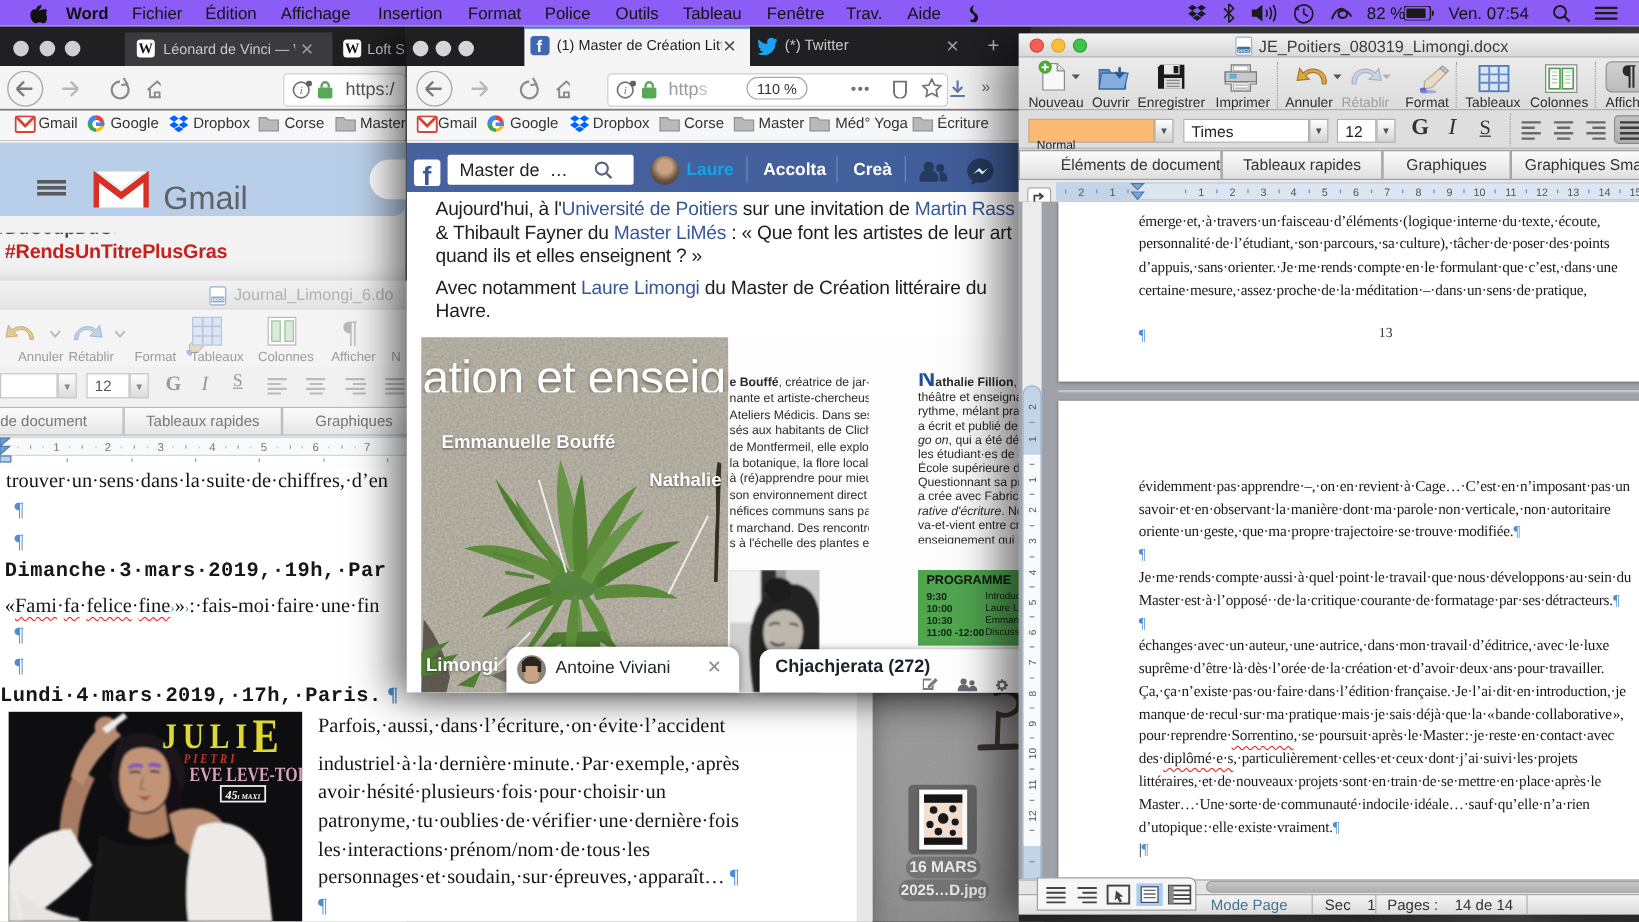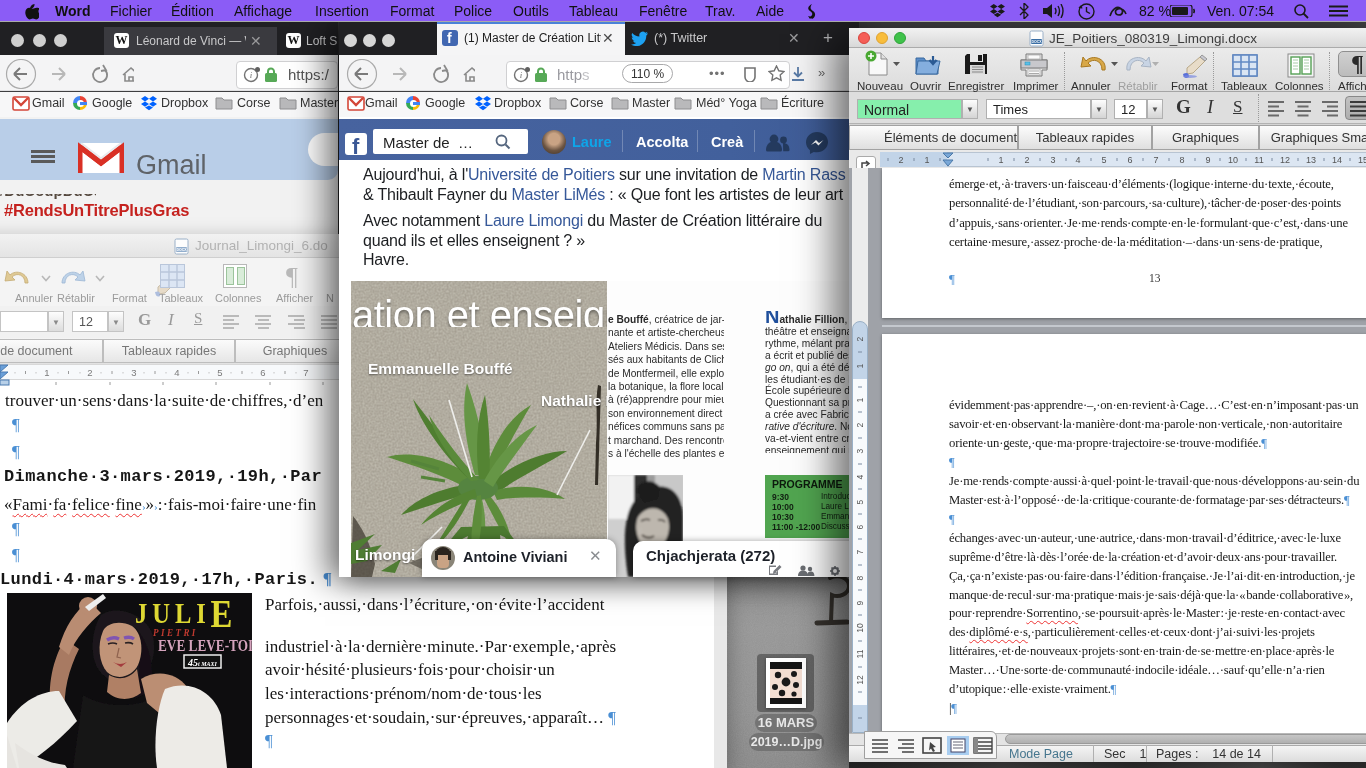--- a/index.html
+++ b/index.html
@@ -36,21 +36,21 @@
   <circle cx="8" cy="6" r="3.2" fill="#1a1a1a"></circle>
       <circle cx="24" cy="5" r="3" fill="#1a1a1a"></circle>
   <circle cx="16" cy="13" r="4.4" fill="#1a1a1a"></circle>
       <circle cx="5" cy="18" r="3" fill="#1a1a1a"></circle>
   <circle cx="26" cy="16" r="3" fill="#1a1a1a"></circle>
       <circle cx="12" cy="24" r="3.2" fill="#1a1a1a"></circle>
   <circle cx="24" cy="25" r="2.6" fill="#1a1a1a"></circle>
  </svg>
 </div>
 <div class="abs" style="left:755px;top:714px;width:62px;height:18px;background:rgba(110,110,110,.85);border-radius:9px;color:#e8e8e8;font-size:13px;font-weight:bold;text-align:center;line-height:18px;white-space:nowrap">16 MARS</div>
-<div class="abs" style="left:749px;top:733px;width:75px;height:18px;background:rgba(110,110,110,.85);border-radius:9px;color:#e8e8e8;font-size:12.5px;font-weight:bold;text-align:center;line-height:18px;white-space:nowrap">2019…D.jpg</div>
+<div class="abs" style="left:749px;top:733px;width:75px;height:18px;background:rgba(110,110,110,.85);border-radius:9px;color:#e8e8e8;font-size:12.5px;font-weight:bold;text-align:center;line-height:18px;white-space:nowrap">2025…D.jpg</div>
 
 <div class="abs" id="ffL" style="left:-10px;top:22px;width:348px;height:746px;box-shadow:12px 0 30px rgba(0,0,0,.5)">
  <div class="abs" style="left:0;top:0;width:348px;height:33px;background:#202023"></div>
  <div class="abs" style="left:21px;top:12px;width:13px;height:13px;border-radius:50%;background:#cfcfcf"></div>
  <div class="abs" style="left:43px;top:12px;width:13px;height:13px;border-radius:50%;background:#cfcfcf"></div>
  <div class="abs" style="left:64px;top:12px;width:13px;height:13px;border-radius:50%;background:#cfcfcf"></div>
  <div class="abs" style="left:114px;top:5px;width:173px;height:28px;background:#3a3a3f"></div>
  <div class="abs" style="left:124px;top:11px;width:15px;height:15px;background:#fff;border-radius:3px;color:#111;font-family:'Liberation Serif';font-weight:bold;font-size:12px;text-align:center;line-height:15px">W</div>
  <div class="abs" style="left:146px;top:12px;width:110px;height:15px;color:#c8c8ca;font-size:12px;white-space:nowrap;overflow:hidden">Léonard de Vinci — W</div>
  <div class="abs" style="left:260px;top:11px;color:#9a9a9c;font-size:14px">✕</div>
@@ -240,22 +240,23 @@
     <text x="22" y="13" fill="#c03a30" font-size="11" font-weight="bold" font-style="italic" letter-spacing="3">PIETRI</text>
    </g>
    <g transform="translate(151,58) scale(.78,1)">
     <text x="0" y="0" fill="#d4a3bc" font-size="17" font-weight="bold">EVE LEVE-TOI</text>
    </g>
    <rect x="177" y="62" width="37" height="13" fill="#111" stroke="#eee" stroke-width="1.5"></rect>
    <text x="181" y="72.5" fill="#fff" font-size="10" font-weight="bold" font-style="italic">45<tspan font-size="6">t MAXI</tspan></text>
   </svg>
   <div class="abs" style="left:265px;top:208px;width:381px;line-height:19.5px">
    <div class="jline">Parfois,·aussi,·dans·l’écriture,·on·évite·l’accident</div>
-   <div class="jline" style="margin-top:22px">industriel·à·la·dernière·minute.·Par·exemple,·après</div>
+   <div class="jline" style="margin-top:12px">industriel·à·la·dernière·minute.·Par·exemple,·après</div>
    <div class="jline" style="margin-top:4.2px">avoir·hésité·plusieurs·fois·pour·choisir·un</div>
+   <div class="jline" style="margin-top:4.2px">patronyme,·tu·oublies·de·vérifier·une·dernière·fois</div>
    <div class="jline" style="margin-top:4.2px">les·interactions·prénom/nom·de·tous·les</div>
    <div style="margin-top:4.2px;white-space:nowrap">personnages·et·soudain,·sur·épreuves,·apparaît…<span class="pil">&nbsp;¶</span></div>
    <div class="pil" style="margin-top:4px">¶</div>
   </div>
  </div>
 </div>
 
 <div class="abs" id="ffM" style="left:339px;top:22px;width:520px;height:555px;box-shadow:-14px 4px 30px rgba(0,0,0,.5),10px 5px 22px rgba(0,0,0,.32)">
  <div class="abs" style="left:0;top:0;width:520px;height:33px;background:#202023"></div>
  <div class="abs" style="left:5px;top:12px;width:13px;height:13px;border-radius:50%;background:#d6d6d6"></div>
@@ -364,22 +365,22 @@
         </g>
       </svg>
  <svg class="abs" style="left:466px;top:109px" width="24" height="24" viewBox="0 0 24 24">
         <path d="M12,1 C5.9,1 1,5.6 1,11.3 c0,3.2 1.5,6 3.9,7.9 L5,23 l3.8,-2.1 c1,.3 2.1,.4 3.2,.4 6.1,0 11,-4.6 11,-10.3 S18.1,1 12,1" fill="#243a5e"></path>
         <path d="M6,14 l5,-5 3,3 4.5,-3 -5,5.5 -3,-3 Z" fill="#fff"></path>
       </svg>
  
  <div class="abs" style="left:24px;top:143px;font-size:16px;letter-spacing:-.2px;color:#1c1e21;line-height:19.6px;white-space:nowrap">
   <div>Aujourd'hui, à l'<span style="color:#365899">Université de Poitiers</span> sur une invitation de <span style="color:#365899">Martin Rass</span></div>
   <div>&amp; Thibault Fayner du <span style="color:#365899">Master LiMés</span> : «&nbsp;Que font les artistes de leur art</div>
+  <div>quand ils et elles enseignent ?&nbsp;»</div>
   <div style="margin-top:7px">Avec notamment <span style="color:#365899">Laure Limongi</span> du Master de Création littéraire du</div>
-  <div>quand ils et elles enseignent ?&nbsp;»</div>
   <div>Havre.</div>
  </div>
  <div id="flyer" class="abs" style="left:12px;top:259px;width:508px;height:296px;background:#fff">
 
   <svg class="abs" style="left:0;top:0" width="256" height="296" viewBox="0 0 256 296">
    <defs>
     <filter id="noi">
               <feTurbulence type="fractalNoise" baseFrequency="0.5" numOctaves="3" seed="7" result="n"></feTurbulence>
               <feColorMatrix in="n" type="matrix" values="0 0 0 0 0.62 0 0 0 0 0.60 0 0 0 0 0.52 0 0 0 1.1 0"></feColorMatrix>
             </filter>
@@ -488,21 +489,21 @@
   </svg>
  </div>
  
  <div class="abs" style="left:83px;top:517px;width:194px;height:38px;background:#fff;border-radius:10px 10px 0 0;box-shadow:0 0 6px rgba(0,0,0,.35)">
   <div class="abs" style="left:9px;top:7px;width:24px;height:24px;border-radius:50%;overflow:hidden;background:#8a8578">
           <div class="abs" style="left:6px;top:6px;width:12px;height:16px;border-radius:6px 6px 4px 4px;background:#c9a384"></div>
           <div class="abs" style="left:4px;top:1px;width:16px;height:8px;border-radius:8px 8px 0 0;background:#2a241e"></div>
           <div class="abs" style="left:4px;top:5px;width:3px;height:9px;background:#2a241e"></div>
           <div class="abs" style="left:17px;top:5px;width:3px;height:9px;background:#2a241e"></div>
         </div>
-  <div class="abs" style="left:41px;top:10px;font-size:14.5px;font-weight:bold;color:#1d2129">Antoine Viviani</div>
+  <div class="abs" style="left:41px;top:10px;font-size:14.5px;font-weight:normal;color:#1d2129">Antoine Viviani</div>
   <div class="abs" style="left:167px;top:8px;font-size:15px;color:#8a8d91">✕</div>
  </div>
  <div class="abs" style="left:294px;top:519px;width:226px;height:36px;background:#fff;border-radius:10px 0 0 0;box-shadow:0 0 6px rgba(0,0,0,.35)">
   <div class="abs" style="left:13px;top:6px;font-size:15px;font-weight:bold;color:#1d2129">Chjachjerata (272)</div>
   <svg class="abs" style="left:136px;top:24px" width="75" height="12" viewBox="0 0 75 12">
           <g fill="#6a6d72">
             <path d="M1,2 h6 v-1.6 h-7.6 v9.6 h9.6 V6 h-1.6 v2.4 h-6.4 Z M10.5,0 l2,2 -6,6 -2.5,.5 .5,-2.5 Z" opacity=".9"></path>
             <circle cx="34" cy="3" r="2.6"></circle>
             <path d="M29,11 c0,-4 2.5,-5.5 5,-5.5 s5,1.5 5,5.5 Z"></path>
             <circle cx="41" cy="4" r="2.2"></circle>
@@ -581,21 +582,21 @@
  <div class="abs" style="left:269px;top:52px;font-size:11.5px;color:#9e9e9e">Rétablir</div>
  <div class="abs" style="left:322px;top:52px;font-size:11.5px;color:#2e2e2e">Format</div>
  <div class="abs" style="left:372px;top:52px;font-size:11.5px;color:#2e2e2e">Tableaux</div>
  <div class="abs" style="left:426px;top:52px;font-size:11.5px;color:#2e2e2e">Colonnes</div>
  <div class="abs" style="left:489px;top:52px;font-size:11.5px;color:#2e2e2e">Affich</div>
  <div class="abs" style="left:215px;top:24px;width:1px;height:38px;border-left:1px dotted #9a9a9a"></div>
  <div class="abs" style="left:364px;top:24px;width:1px;height:38px;border-left:1px dotted #9a9a9a"></div>
  <div class="abs" style="left:480px;top:24px;width:1px;height:38px;border-left:1px dotted #9a9a9a"></div>
 
  <div class="abs" style="left:0;top:64px;width:531px;height:32px;background:#dedede;border-bottom:1px solid #b2b2b2"></div>
- <div class="abs" style="left:8px;top:71px;width:105px;height:20px;background:#86efac;border:1px solid #b0b0b0;font-size:14px;color:#222;padding:2px 0 0 6px">Normal</div>
+ <div class="abs" style="left:8px;top:71px;width:105px;height:20px;background:#fdba74;border:1px solid #b0b0b0;font-size:10px;color:#222;padding:16px 0 0 6px">Normal</div>
  <div class="abs" style="left:113px;top:71px;width:16px;height:20px;background:linear-gradient(#fdfdfd,#d4d4d4);border:1px solid #b0b0b0;color:#555;font-size:8px;text-align:center;line-height:20px">▼</div>
  <div class="abs" style="left:137px;top:71px;width:105px;height:20px;background:#fff;border:1px solid #b0b0b0;font-size:13px;color:#222;padding:2px 0 0 6px">Times</div>
  <div class="abs" style="left:242px;top:71px;width:16px;height:20px;background:linear-gradient(#fdfdfd,#d4d4d4);border:1px solid #b0b0b0;color:#555;font-size:8px;text-align:center;line-height:20px">▼</div>
  <div class="abs" style="left:265px;top:71px;width:33px;height:20px;background:#fff;border:1px solid #b0b0b0;font-size:13px;color:#222;padding:2px 0 0 6px">12</div>
  <div class="abs" style="left:298px;top:71px;width:16px;height:20px;background:linear-gradient(#fdfdfd,#d4d4d4);border:1px solid #b0b0b0;color:#555;font-size:8px;text-align:center;line-height:20px">▼</div>
  <div class="abs serif" style="left:327px;top:68px;font-size:19px;color:#333;font-weight:bold">G</div>
  <div class="abs serif" style="left:358px;top:68px;font-size:19px;color:#333;font-style:italic">I</div>
  <div class="abs serif" style="left:384px;top:69px;font-size:17px;color:#333;text-decoration:underline">S</div>
  <div class="abs" style="left:409px;top:66px;width:1px;height:28px;border-left:1px dotted #9a9a9a"></div>
  <svg class="abs" style="left:418px;top:72px" width="113" height="18">

